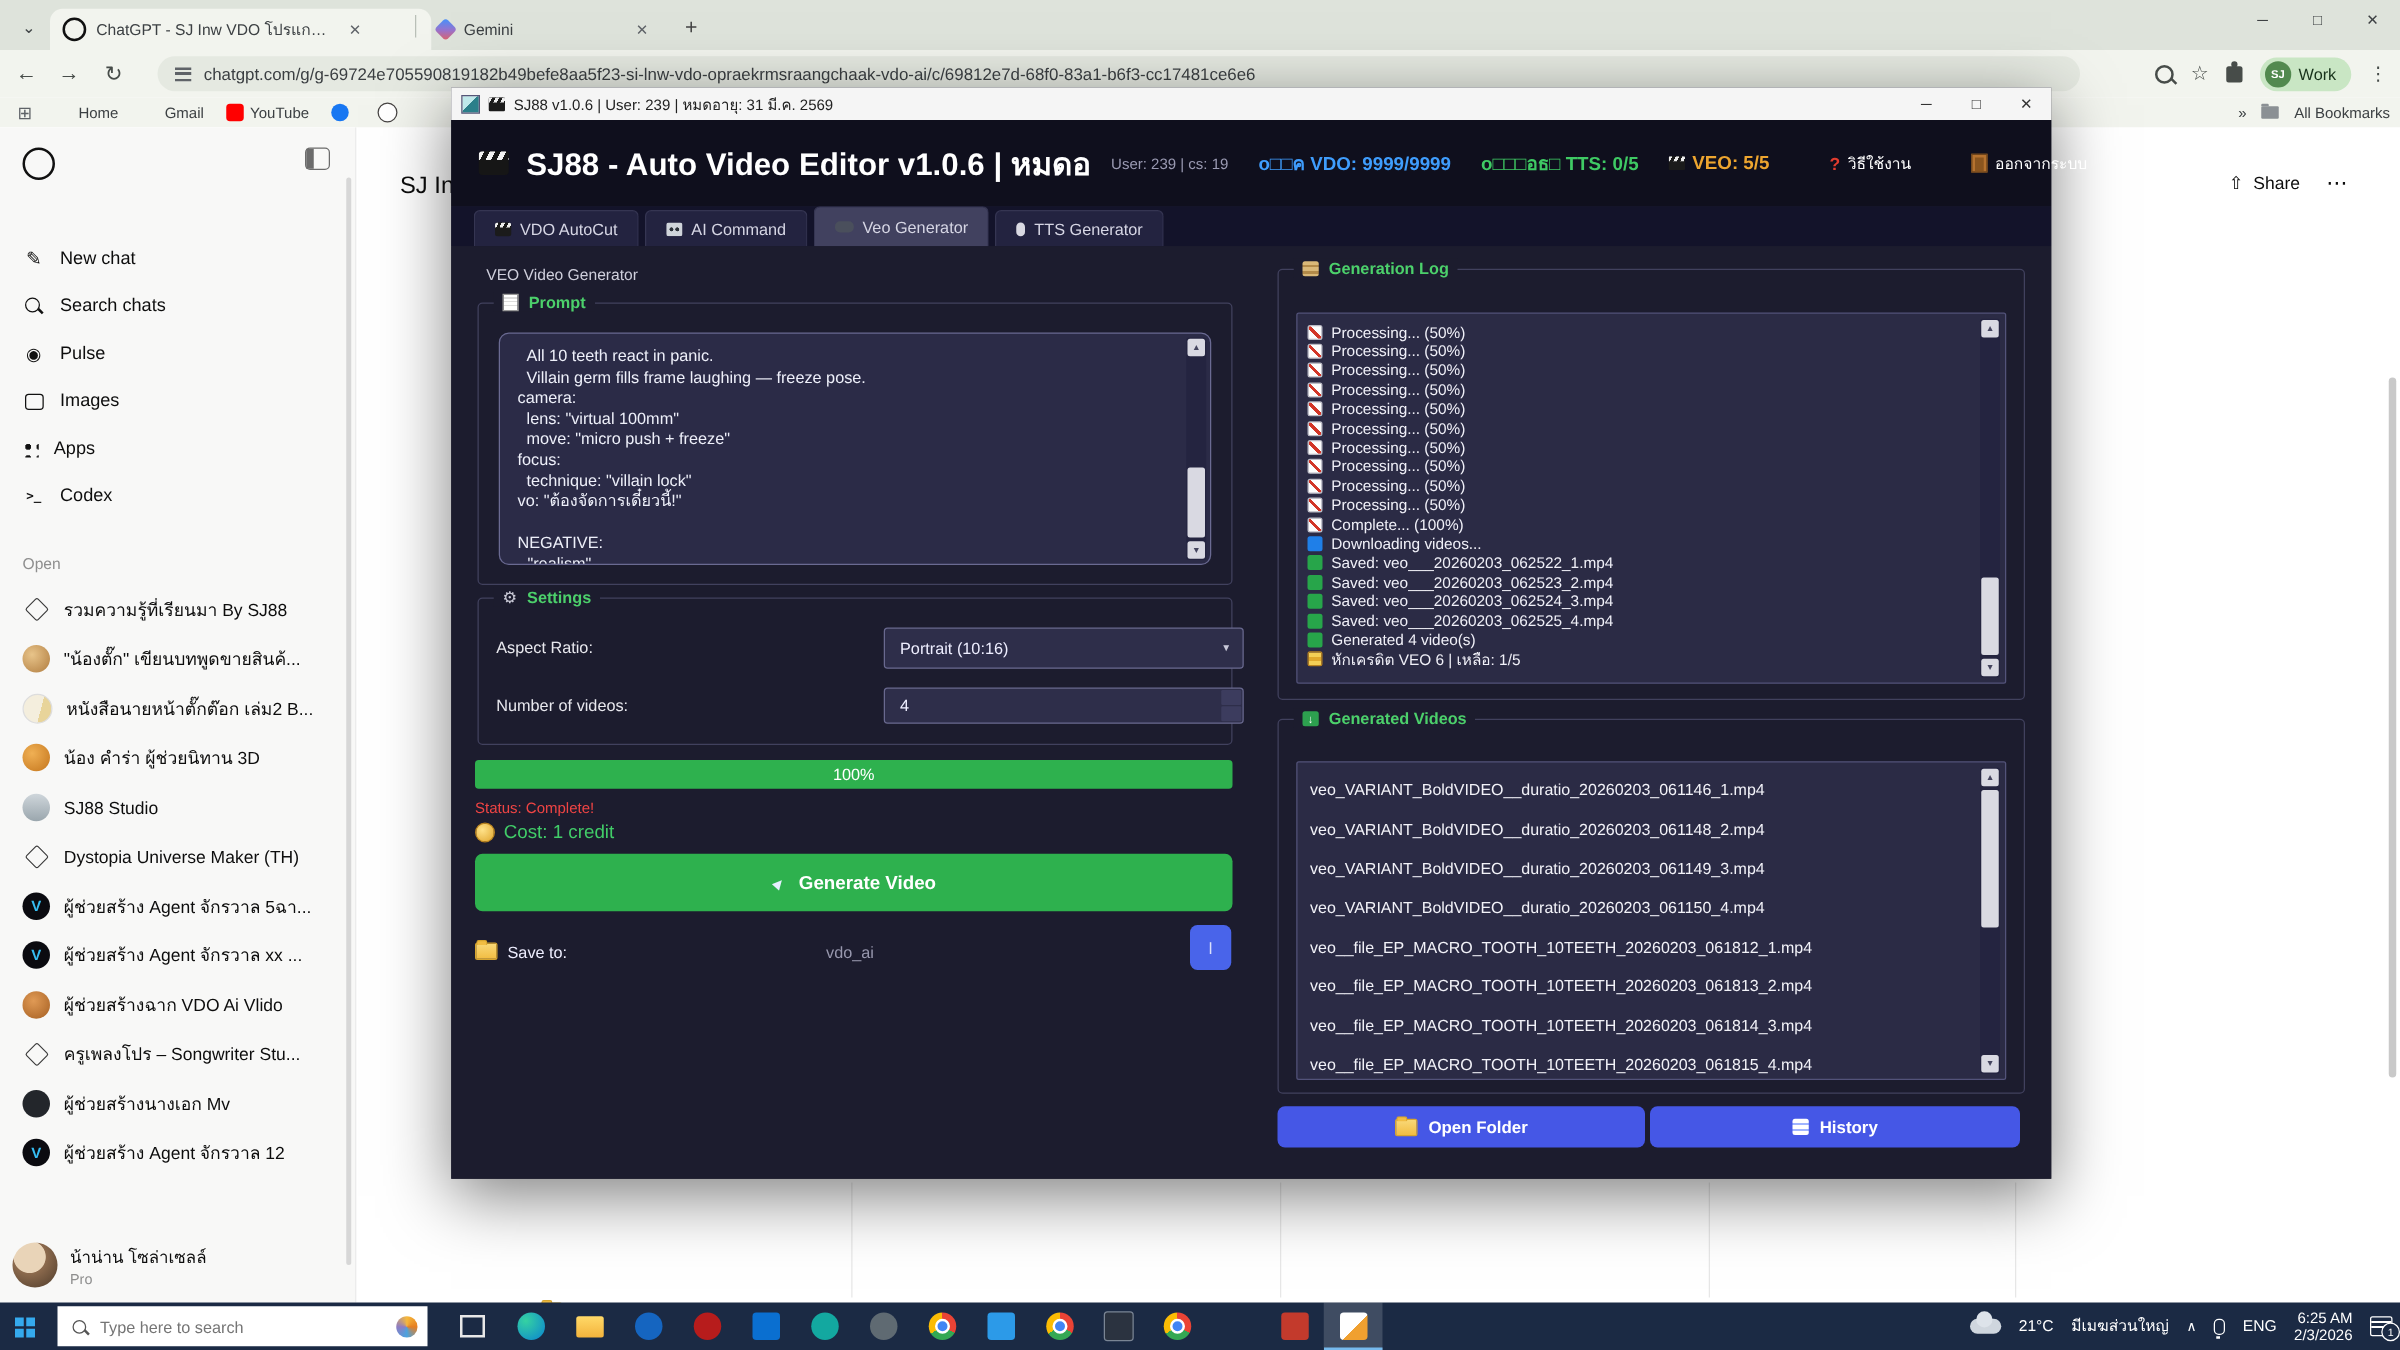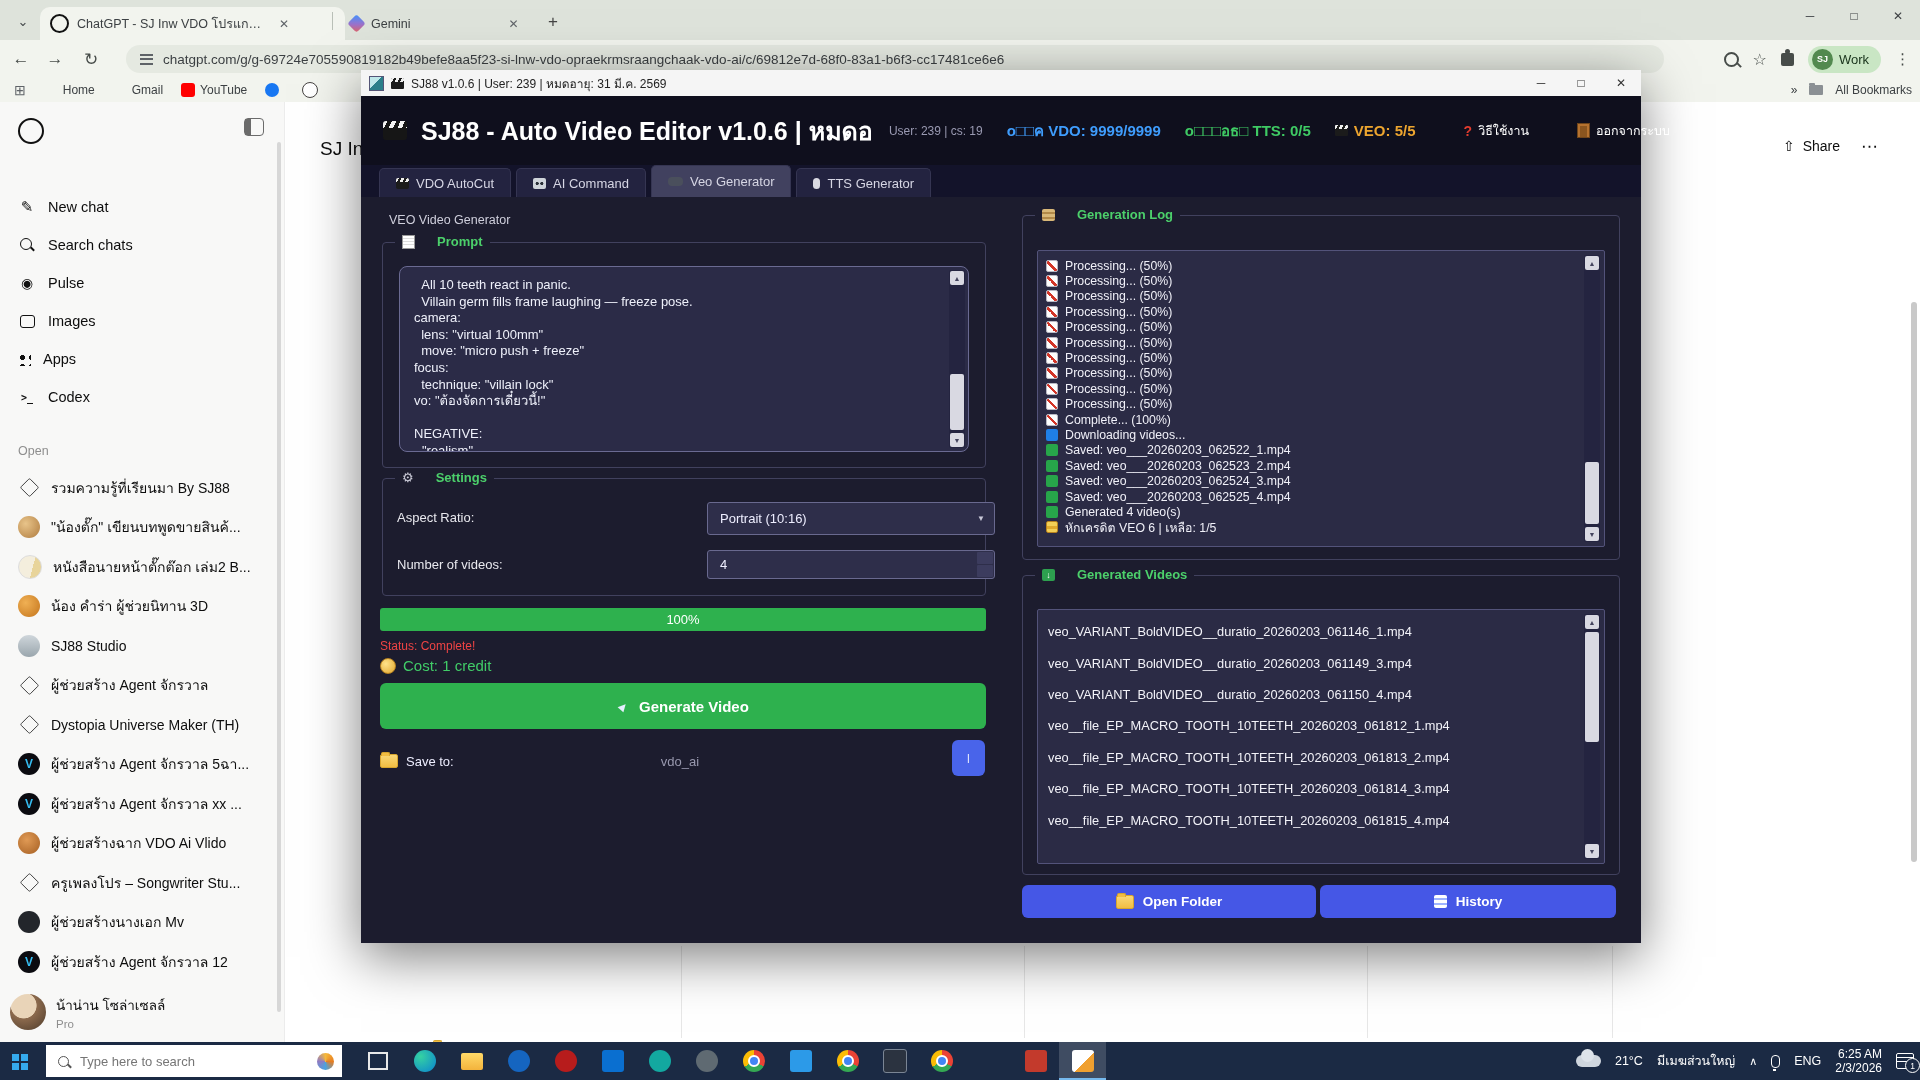--- a/index.html
+++ b/index.html
@@ -118,21 +118,21 @@
   .apptab.active{background:#41415f;height:31px}
   .tic{width:13px;height:11px;flex:none;border-radius:2px}
   .tic-clapper{background:#1b1b1b;position:relative;overflow:hidden}
   .tic-clapper::before{content:"";position:absolute;top:0;left:0;right:0;height:4px;background:repeating-linear-gradient(115deg,#eee 0 2.5px,#1b1b1b 2.5px 5px)}
   .tic-robot{background:#cfd4da;background-image:radial-gradient(circle at 32% 50%,#2b3138 1.4px,transparent 1.8px),radial-gradient(circle at 68% 50%,#2b3138 1.4px,transparent 1.8px)}
   .tic-vr{background:#4a4f5c;width:15px;height:9px;border-radius:4px}
   .tic-mic{background:#d9d9e2;width:7px;height:11px;border-radius:4px}
   .appbody{position:absolute;left:0;top:127px;width:100%;height:746px;background:#1c1c2e}
   .genlabel{position:absolute;left:28px;top:16px;font-size:12.5px;color:#cfcfdc}
   .grp{position:absolute;border:1px solid #41415e;border-radius:4px;box-sizing:border-box}
-  .legend{position:absolute;top:-9px;left:12px;background:#1c1c2e;padding:0 7px;color:#4cd06b;font-weight:bold;font-size:13px;display:flex;gap:22px;align-items:center;white-space:nowrap}
+  .legend{position:absolute;top:-9px;left:12px;background:#1c1c2e;padding:0 7px;color:#4cd06b;font-weight:bold;font-size:13px;display:flex;gap:8px;align-items:center;white-space:nowrap}
   .leg-note{width:11px;height:12px;background:linear-gradient(#fff 0 2px,#ddd 2px 3px,#fff 3px 5px,#ddd 5px 6px,#fff 6px 8px,#ddd 8px 9px,#fff 9px);border:1px solid #999;flex:none}
   .leg-gear{color:#c9c9d6;font-size:13px;font-weight:normal}
   .leg-scroll{width:13px;height:12px;background:linear-gradient(#d9b878 0 3px,#b28a49 3px 5px,#d9b878 5px 8px,#b28a49 8px 10px,#d9b878 10px);border-radius:2px;flex:none}
   .leg-inbox{width:13px;height:12px;background:#2da04f;border-radius:2px;color:#fff;font-size:9px;font-weight:bold;display:flex;align-items:center;justify-content:center;flex:none}
   .tbox{position:absolute;left:16px;top:23px;right:16px;height:186px;background:#2b2b47;border:1px solid #6a6a92;border-radius:8px;padding:10px 28px 8px 14px;box-sizing:border-box;overflow:hidden}
   .ptext{font-size:13px;line-height:16.6px;color:#eef0fa;white-space:pre-wrap;font-family:"Liberation Sans",sans-serif}
   .vsb{position:absolute;top:3px;right:3px;bottom:3px;width:16px;background:#242440;border-radius:2px}
   .sbarrow{position:absolute;left:1px;width:14px;height:14px;background:#d9d9e2;color:#44445e;font-size:7px;display:flex;align-items:center;justify-content:center;border-radius:2px}
   .sbthumb{position:absolute;left:1px;width:14px;background:#d9d9e2;border-radius:2px}
   .setrow{position:absolute;left:14px;right:14px;display:flex;align-items:center;font-size:13px;color:#e8e8ee}
@@ -320,24 +320,20 @@
           <div class="gptitem">
             <span class="gic gic-orange"></span>
             <span>น้อง คำร่า ผู้ช่วยนิทาน 3D</span>
           </div>
           <div class="gptitem">
             <span class="gic gic-person"></span>
             <span>SJ88 Studio</span>
           </div>
           <div class="gptitem">
             <span class="gic gic-cube"></span>
-            <span>ผู้ช่วยสร้าง Agent จักรวาล</span>
-          </div>
-          <div class="gptitem">
-            <span class="gic gic-cube"></span>
             <span>Dystopia Universe Maker (TH)</span>
           </div>
           <div class="gptitem">
             <span class="gic gic-vlido"></span>
             <span>ผู้ช่วยสร้าง Agent จักรวาล 5ฉา...</span>
           </div>
           <div class="gptitem">
             <span class="gic gic-vlido"></span>
             <span>ผู้ช่วยสร้าง Agent จักรวาล xx ...</span>
           </div>
@@ -623,20 +619,21 @@
         </div>
       </div>
 
       <div class="grp" style="left:661px;top:378px;width:598px;height:300px">
         <div class="legend">
           <span class="leg-inbox">↓</span>
           <span>Generated Videos</span>
         </div>
         <div class="vidlist">
           <div class="vidrow">veo_VARIANT_BoldVIDEO__duratio_20260203_061146_1.mp4</div>
+            <div class="vidrow">veo_VARIANT_BoldVIDEO__duratio_20260203_061148_2.mp4</div>
             <div class="vidrow">veo_VARIANT_BoldVIDEO__duratio_20260203_061149_3.mp4</div>
             <div class="vidrow">veo_VARIANT_BoldVIDEO__duratio_20260203_061150_4.mp4</div>
             <div class="vidrow">veo__file_EP_MACRO_TOOTH_10TEETH_20260203_061812_1.mp4</div>
             <div class="vidrow">veo__file_EP_MACRO_TOOTH_10TEETH_20260203_061813_2.mp4</div>
             <div class="vidrow">veo__file_EP_MACRO_TOOTH_10TEETH_20260203_061814_3.mp4</div>
             <div class="vidrow">veo__file_EP_MACRO_TOOTH_10TEETH_20260203_061815_4.mp4</div>
           <div class="vsb" style="top:4px;right:4px;bottom:4px">
             <span class="sbarrow" style="top:1px">▲</span>
             <span class="sbarrow" style="bottom:1px">▼</span>
             <span class="sbthumb" style="top:18px;height:110px"></span>

